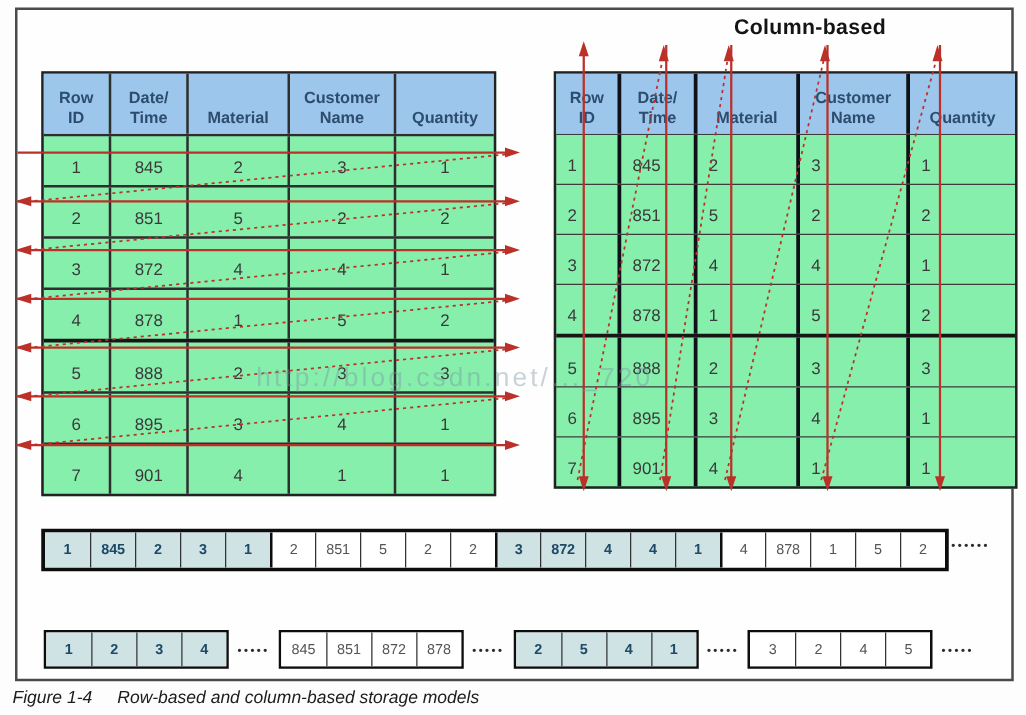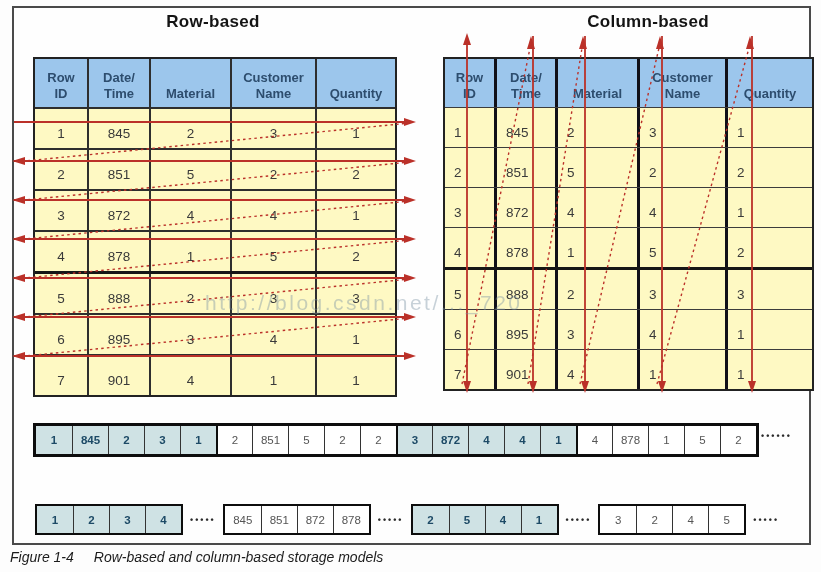--- a/index.html
+++ b/index.html
@@ -6,21 +6,21 @@
   .stage{position:relative;width:821px;height:572px;overflow:hidden;
          font-family:"Liberation Sans",sans-serif;background:#fdfdfd;}
   .frame{position:absolute;left:12px;top:6px;width:799px;height:539px;
          border:2px solid #4a4a4a;box-sizing:border-box;background:#fefefe;}
   .title{position:absolute;top:12px;font-size:17px;font-weight:bold;color:#141414;
          width:200px;text-align:center;letter-spacing:.3px;}
   .title.left{left:113px;}
   .title.right{left:548px;}
 
   
-  .tbl{position:absolute;top:57px;border:2px solid #222;box-sizing:content-box;background:#fef9c3;}
+  .tbl{position:absolute;top:57px;border:2px solid #222;box-sizing:content-box;background:#86efac;}
   .left-t{left:33px;}
   .right-t{left:443px;}
   .trow{display:grid;}
   .left-t .trow{grid-template-columns:52px 62px 81px 85px 80px;}
   .right-t .trow{grid-template-columns:49px 61px 82px 88px 87px;}
   .trow{height:39px;border-top:2px solid #2e2e2e;}
   .right-t .trow{border-top:1.5px solid #3c3c3c;}
   .trow.thead{height:48px;border-top:none;}
   .trow.thick-top{border-top-width:3px;border-top-color:#161616;}
   .tcell{display:flex;align-items:flex-end;justify-content:center;box-sizing:border-box;
@@ -54,21 +54,20 @@
              color:rgba(125,148,165,0.42);white-space:nowrap;}
   .caption{position:absolute;left:10px;top:549px;font-style:italic;font-size:14px;color:#1c1c1c;}
   .caption .cl{margin-right:20px;}
 </style>
 </head>
 <body>
 
 <div class="stage">
   <div class="frame"></div>
 
-  <div class="title left">Row-based</div>
   <div class="title right">Column-based</div>
 
   <div class="tbl left-t" id="leftTable">
       <div class="trow thead">
         <div class="tcell th">Row
 ID</div>
         <div class="tcell th">Date/
 Time</div>
         <div class="tcell th">Material</div>
         <div class="tcell th">Customer

